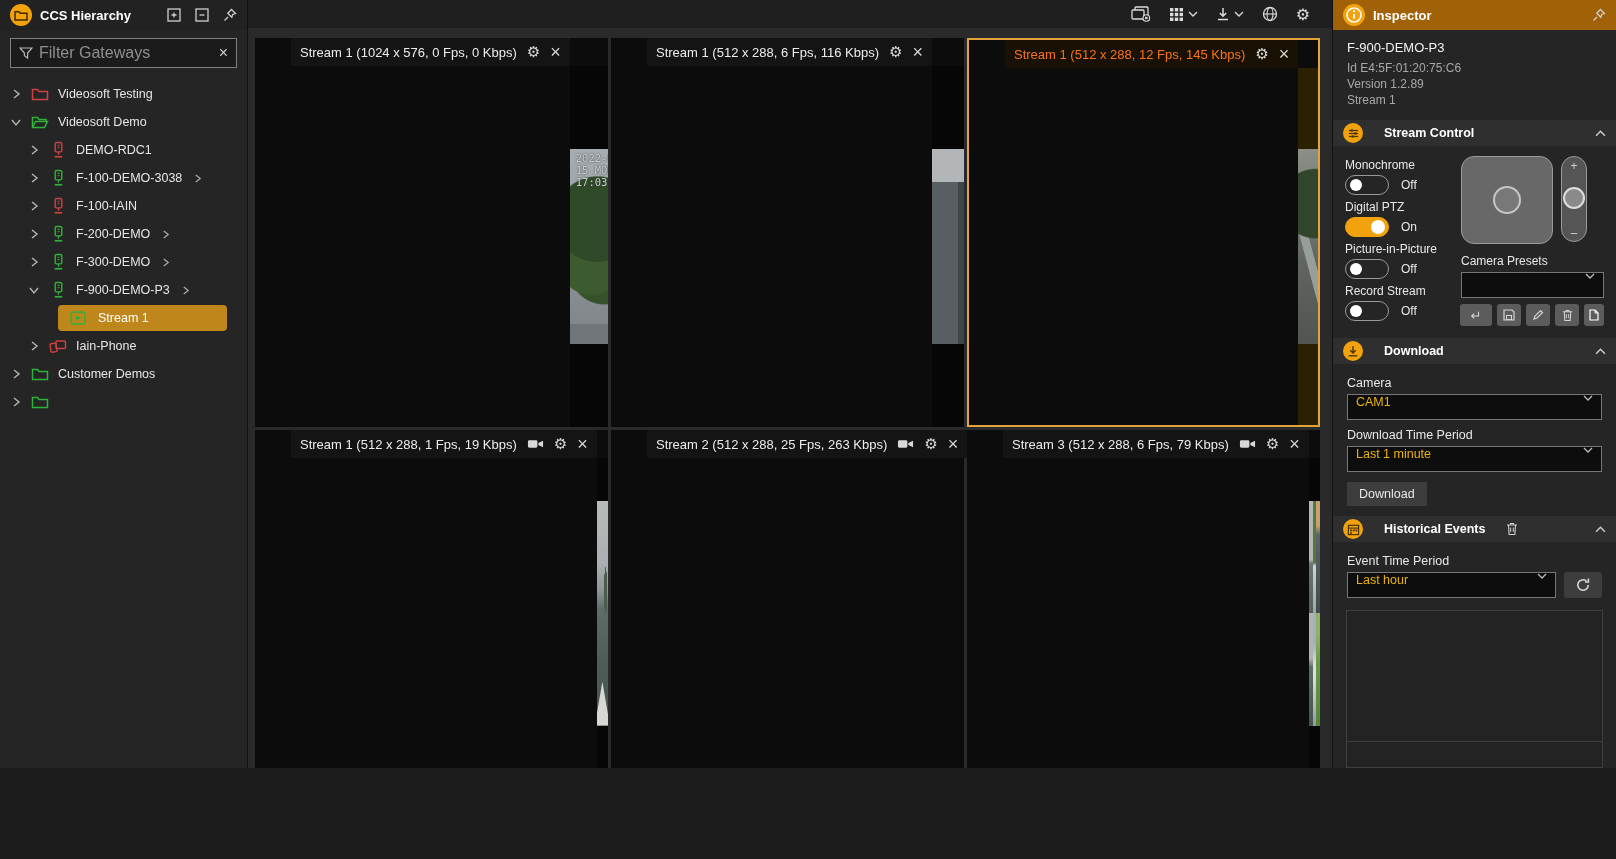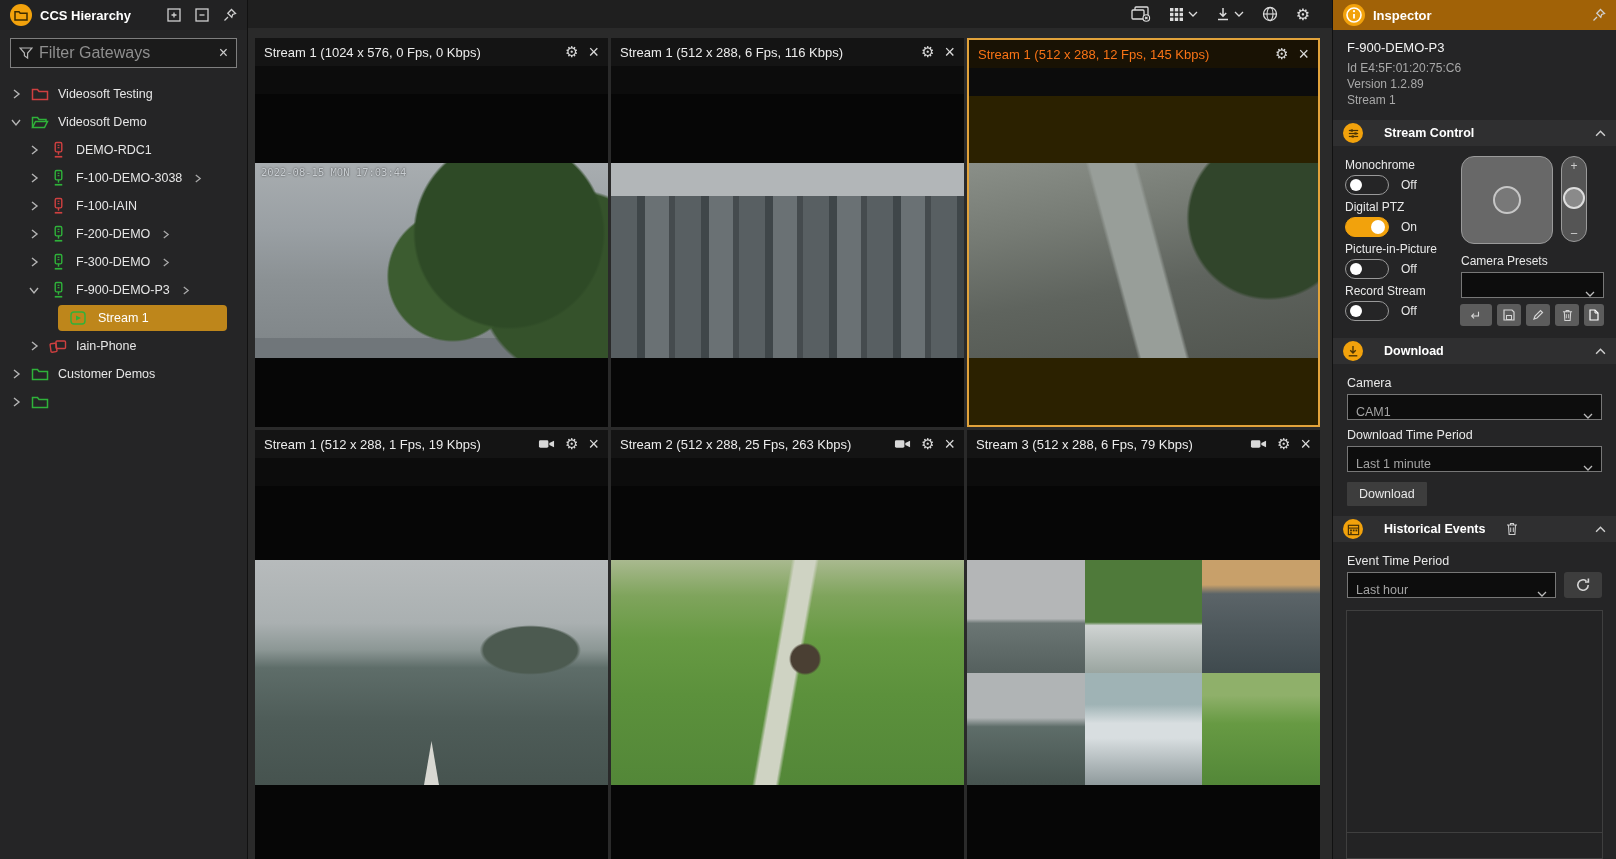--- a/index.html
+++ b/index.html
@@ -1,18 +1,18 @@
 <!DOCTYPE html>
 <html><head>
 <meta charset="utf-8">
 <style>
   * { margin:0; padding:0; box-sizing:border-box; }
   html,body { width:1616px; height:859px; overflow:hidden; background:#1c1c1c;
     font-family:"Liberation Sans", sans-serif; color:#e4e4e4; }
-  .app { display:flex; width:1616px; height:859px;border-radius:28px; }
+  .app { display:flex; width:1616px; height:768px;border-radius:28px; }
 
   
   .left { width:248px; background:#252526; display:flex; flex-direction:column; border-right:1px solid #111; }
   .panel-head { height:30px; display:flex; align-items:center; gap:8px; padding:0 10px; background:#222223; flex:0 0 auto; }
   .app-circle { width:22px; height:22px; border-radius:50%; background:#F2A20C; display:flex; align-items:center; justify-content:center; flex:0 0 auto; }
   .panel-title { font-weight:bold; font-size:13px; color:#fff; white-space:nowrap; }
   .head-icons { margin-left:auto; display:flex; align-items:center; gap:14px; color:#cfcfcf; }
   .hicon { display:flex; align-items:center; cursor:pointer; }
   .filter { margin:8px 10px; height:30px; border:1px solid #7f7f7f; background:#1b1b1b; display:flex; align-items:center; gap:6px; padding:0 8px; flex:0 0 auto; }
   .filter input { flex:1; background:transparent; border:none; outline:none; color:#ddd; font-size:16px; font-family:inherit; min-width:0; }
@@ -25,21 +25,21 @@
   .ticon { width:20px; display:flex; justify-content:center; align-items:center; flex:0 0 auto; }
   .red { color:#cf4040; } .green { color:#2fb23a; }
   .trail { color:#a9a9a9; margin-left:4px; display:flex; }
   .sel-row { margin:1px 20px 1px 58px; height:26px; border-radius:4px; background:#BE861B; display:flex; align-items:center; gap:10px; padding:0 10px; color:#fff; font-size:12.5px; cursor:pointer; }
 
   
   .main { flex:1; display:flex; flex-direction:column; background:#1f1f1f; min-width:0; }
   .main-toolbar { height:28px; display:flex; align-items:center; justify-content:flex-end; gap:10px; padding-right:18px; color:#dcdcdc; flex:0 0 auto; }
   .tbtn { display:flex; align-items:center; gap:4px; cursor:pointer; padding:0 4px; }
   .grid { flex:1; display:grid; grid-template-columns:repeat(3,1fr); grid-template-rows:389px minmax(0,1fr); gap:3px; padding:10px 12px 0 7px; background:#2a2a2a; min-height:0; }
-  .tile { display:flex; flex-direction:column; background:#0c0c0c; min-height:0; min-width:0; }
+  .tile { display:flex; flex-direction:row; background:#0c0c0c; min-height:0; min-width:0;padding-left:36px; }
   .tile-head { height:28px; background:#141414; display:flex; align-items:center; gap:10px; padding:0 9px; font-size:13px; color:#ececec; flex:0 0 auto; }
   .tile-head .ttl { flex:1; white-space:nowrap; overflow:hidden; text-overflow:ellipsis; }
   .tile-head .gear { font-size:15px; color:#d8d8d8; cursor:pointer; }
   .tile-head .close { font-size:18px; color:#d8d8d8; cursor:pointer; line-height:1; }
   .tile-head .cam { color:#d8d8d8; display:flex; cursor:pointer; }
   .tile-body { flex:1; position:relative; display:flex; align-items:center; justify-content:center; background:#060606; min-height:0; overflow:hidden;margin-top:28px; }
   .tile.sel { border:2px solid #E2A33B; }
   .tile.sel .tile-head { background:#191204; }
   .tile.sel .tile-head .ttl { color:#f97316; }
   .tile.sel .tile-body { background:#2b2100; }
@@ -99,21 +99,21 @@
   .tog-state { font-size:12px; color:#e8e8e8; }
   .ptz-col { flex:1; min-width:0; }
   .ptz-row { display:flex; gap:8px; margin-bottom:10px; }
   .ptz-pad { width:92px; height:88px; background:#686868; border:1px solid #9a9a9a; border-radius:13px; position:relative; cursor:pointer; }
   .ptz-pad .pcenter { position:absolute; left:50%; top:50%; transform:translate(-50%,-50%); width:28px; height:28px; border-radius:50%; border:2px solid #c6c6c6; background:#787878; }
   .zoom-slider { width:26px; height:86px; border:1px solid #9a9a9a; border-radius:13px; background:#555; position:relative; cursor:pointer; }
   .zoom-slider .zp { position:absolute; top:2px; left:0; right:0; text-align:center; color:#ccc; font-size:12px; }
   .zoom-slider .zm { position:absolute; bottom:0px; left:0; right:0; text-align:center; color:#ccc; font-size:13px; }
   .zoom-slider .zthumb { position:absolute; left:50%; top:30px; transform:translateX(-50%); width:22px; height:22px; border-radius:50%; background:#8a8a8a; border:2px solid #ddd; }
   .presets-label { font-size:12px; color:#e8e8e8; margin:2px 0 4px; }
-  .dd { height:26px; background:#0d0d0d; border:1px solid #777; display:flex; align-items:flex-end; padding:0 8px; gap:6px; font-size:12.5px; color:#a3a3a3; cursor:pointer; }
+  .dd { height:26px; background:#0d0d0d; border:1px solid #777; display:flex; align-items:flex-start; padding:0 8px; gap:6px; font-size:12.5px; color:#eab308; cursor:pointer; }
   .dd .ddval { flex:1; white-space:nowrap; overflow:hidden; }
   .dd .ddchev { color:#bbb; display:flex; flex:0 0 auto; }
   .preset-btns { display:flex; gap:5px; margin-top:6px; justify-content:flex-end; }
   .pbtn { height:22px; min-width:24px; background:#5c5c5c; border-radius:3px; display:flex; align-items:center; justify-content:center; color:#d5d5d5; font-size:13px; cursor:pointer; }
   .pbtn.wide { min-width:32px; }
   .pbtn.doc { background:#5c5c5c; color:#fff; min-width:20px; }
   .sec-body { padding:4px 14px 0; flex:0 0 auto; }
   .flabel { font-size:12.5px; color:#e8e8e8; margin:8px 0 4px; }
   .btn { display:inline-block; background:#3d3d3d; color:#e8e8e8; font-size:12.5px; padding:5px 12px; margin-top:10px; cursor:pointer; border-radius:1px; }
   .he-row { display:flex; gap:8px; align-items:stretch; }

